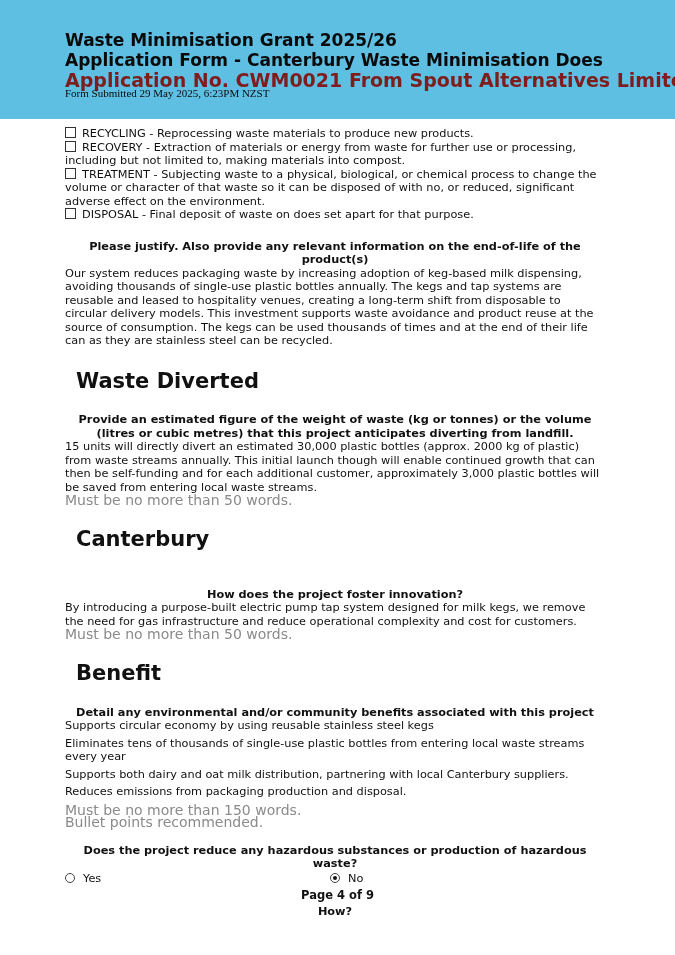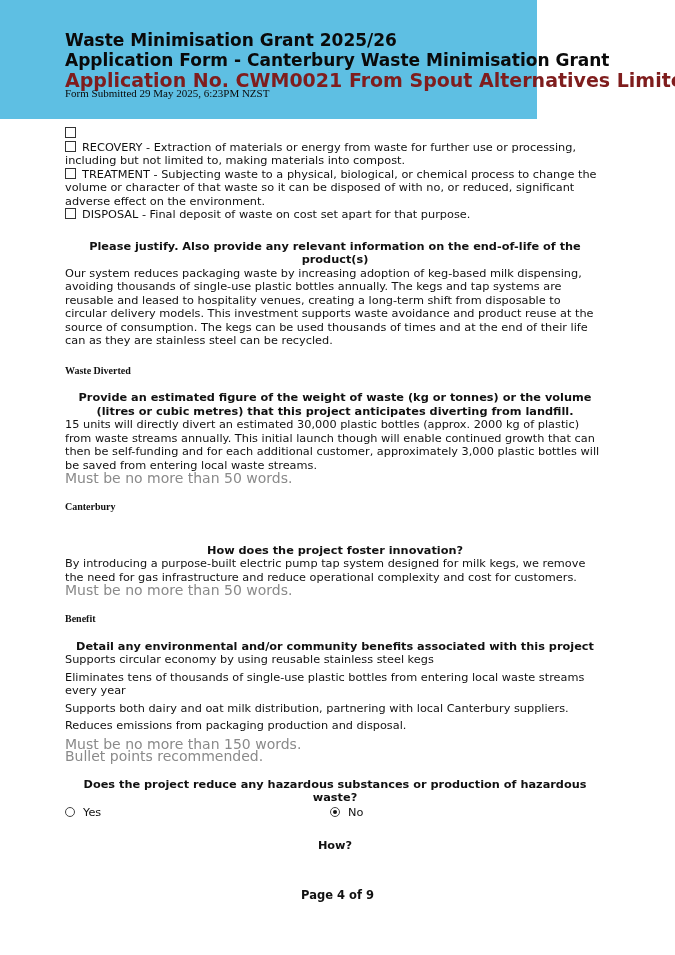--- a/index.html
+++ b/index.html
@@ -1,51 +1,51 @@
 <!DOCTYPE html>
 <html><head>
 <meta charset="utf-8">
 <style>
   html, body { margin: 0; padding: 0; background: #ffffff; }
   body { width: 675px; height: 955px; position: relative; overflow: hidden; font-family: "DejaVu Sans", sans-serif; color: #111; }
-  .header { position: absolute; left: 0; top: 0; width: 537px; height: 119px; background: #5ebfe3; }
+  .header { position: absolute; left: 0; top: 0; width: 675px; height: 119px; background: #5ebfe3; }
   .header .t1 { position: absolute; left: 65px; top: 30px; font-size: 17px; font-weight: bold; color: #0a0a0a; white-space: nowrap; }
   .header .t2 { position: absolute; left: 65px; top: 50px; font-size: 17px; font-weight: bold; color: #0a0a0a; white-space: nowrap; }
   .header .t3 { position: absolute; left: 65px; top: 69px; font-size: 19px; font-weight: bold; color: #7f1d1d; white-space: nowrap; }
   .header .t4 { position: absolute; left: 65px; top: 87px; font-size: 11px; color: #0a0a0a; white-space: nowrap; font-family: Liberation Serif, serif; }
   .content { position: absolute; left: 65px; top: 127px; width: 540px; font-size: 11.3px; line-height: 13.5px; }
   .cb-item { margin: 0; }
   .cb { display: inline-block; width: 9px; height: 9px; border: 1px solid #333; margin-right: 6px; vertical-align: -1px; }
   .q { font-weight: bold; margin: 0; text-align: center; }
   .a { margin: 0; }
   .hint { color: #8a8a8a; font-size: 14px; line-height: 12px; margin: 0; }
-  .section-title { font-size: 10px; font-weight: bold; margin: 0; font-family: Liberation Serif, serif; }
+  .section-title { font-size: 21px; font-weight: bold; margin: 11px; }
   .bullet { margin: 0 0 4px 0; }
   .radio-row { position: relative; height: 16px; }
   .radio { position: absolute; top: 1px; display: flex; align-items: center; }
   .radio .dot { width: 8px; height: 8px; border: 1px solid #444; border-radius: 50%; margin-right: 8px; position: relative; }
   .radio .dot.on::after { content: ""; position: absolute; left: 2px; top: 2px; width: 4px; height: 4px; border-radius: 50%; background: #111; }
   .footer { position: absolute; left: 0; width: 675px; top: 888px; text-align: center; font-size: 11.5px; font-weight: bold; }
 </style>
 </head>
 <body>
 
 <div class="header">
   <div class="t1">Waste Minimisation Grant 2025/26</div>
-  <div class="t2">Application Form - Canterbury Waste Minimisation Grant</div>
+  <div class="t2">Application Form - Canterbury Waste Minimisation Does</div>
   <div class="t3">Application No. CWM0021 From Spout Alternatives Limited</div>
   <div class="t4">Form Submitted 29 May 2025, 6:23PM NZST</div>
 </div>
 
 <div class="content">
   <div>
-    <p class="cb-item"><span class="cb"></span></p>
+    <p class="cb-item"><span class="cb"></span><span>RECYCLING - Reprocessing waste materials to produce new products.</span></p>
     <p class="cb-item"><span class="cb"></span><span>RECOVERY - Extraction of materials or energy from waste for further use or processing, including but not limited to, making materials into compost.</span></p>
     <p class="cb-item"><span class="cb"></span><span>TREATMENT - Subjecting waste to a physical, biological, or chemical process to change the volume or character of that waste so it can be disposed of with no, or reduced, significant adverse effect on the environment.</span></p>
-    <p class="cb-item"><span class="cb"></span><span>DISPOSAL - Final deposit of waste on cost set apart for that purpose.</span></p>
+    <p class="cb-item"><span class="cb"></span><span>DISPOSAL - Final deposit of waste on does set apart for that purpose.</span></p>
   </div>
 
   <div style="height:18px"></div>
   <p class="q">Please justify. Also provide any relevant information on the end-of-life of the product(s)</p>
   <p class="a">Our system reduces packaging waste by increasing adoption of keg-based milk dispensing, avoiding thousands of single-use plastic bottles annually. The kegs and tap systems are reusable and leased to hospitality venues, creating a long-term shift from disposable to circular delivery models. This investment supports waste avoidance and product reuse at the source of consumption. The kegs can be used thousands of times and at the end of their life can as they are stainless steel can be recycled.</p>
 
   <div style="height:16px"></div>
   <p class="section-title">Waste Diverted</p>
   <div style="height:14px"></div>
   <p class="q">Provide an estimated figure of the weight of waste (kg or tonnes) or the volume (litres or cubic metres) that this project anticipates diverting from landfill.</p>

